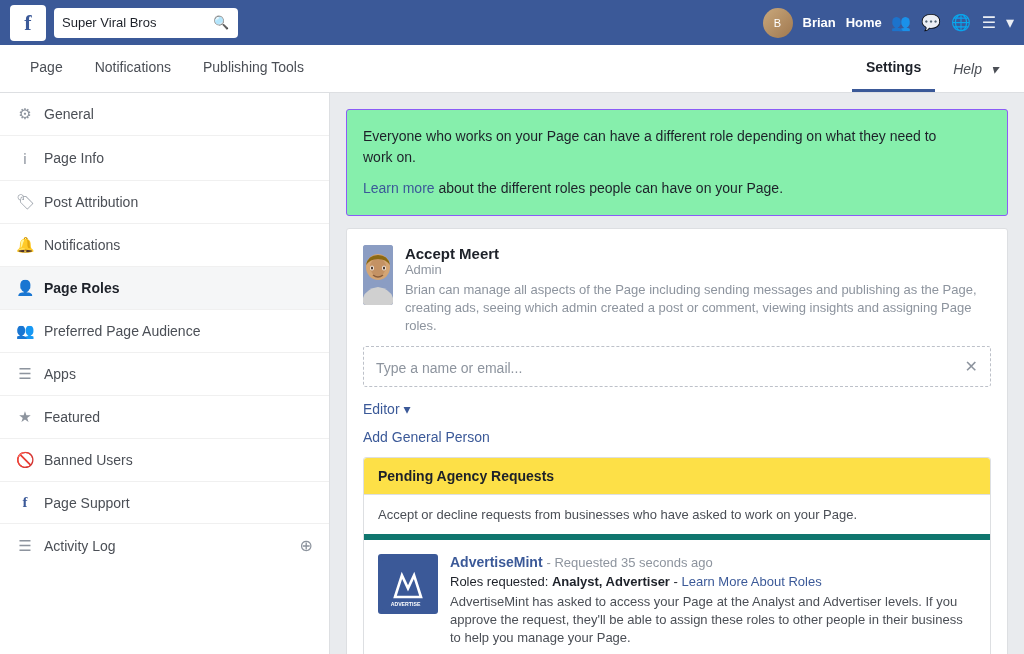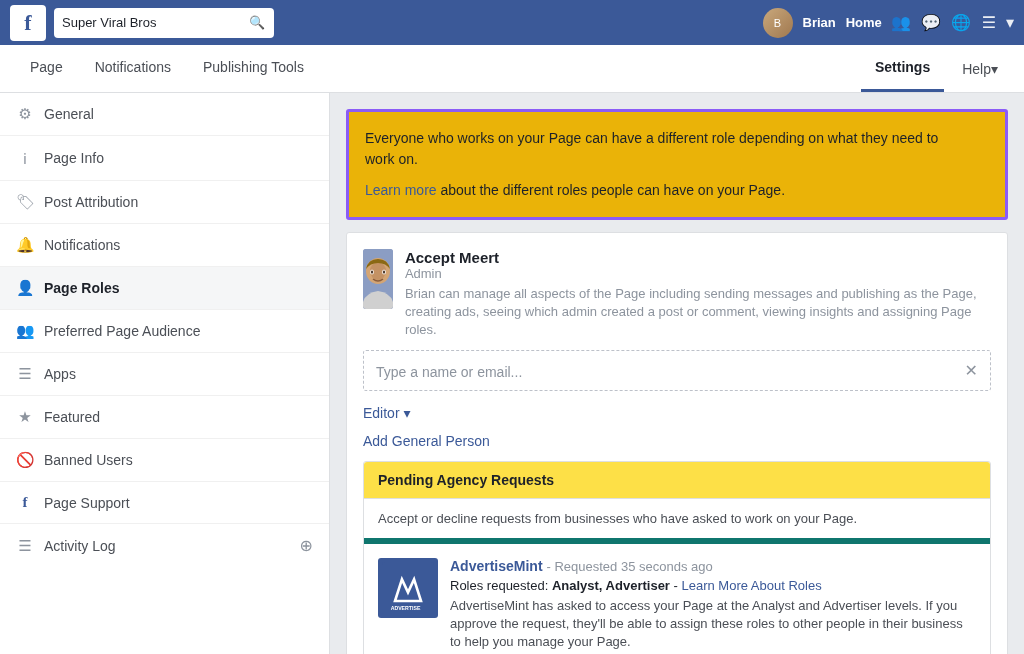--- a/index.html
+++ b/index.html
@@ -26,21 +26,21 @@
       font-weight: 900;
       font-size: 22px;
       font-family: Georgia, serif;
     }
     .search-bar {
       display: flex; align-items: center;
       background: #fff;
       border-radius: 4px;
       padding: 0 8px;
       height: 30px;
-      width: 220px;
+      width: 184px;
       gap: 22px;
     }
     .search-bar input {
       border: none; outline: none;
       font-size: 13px;
       color: #1d2129;
       width: 100%;
       background: transparent;
     }
     .search-icon-top { color: #8d949e; font-size: 13px; }
@@ -82,21 +82,21 @@
     .page-tab.active-settings {
       color: #1d2129;
       font-weight: 700;
       border-bottom: 3px solid #3b5998;
     }
     .help-tab {
       padding: 14px 10px;
       font-size: 14px;
       color: #4b4f56;
       cursor: pointer;
-      display: flex; align-items: center; gap: 0;
+      display: flex; align-items: center; gap: 9px; font-style: italic;
     }
 
     
     .main-layout {
       display: flex;
       min-height: calc(100vh - 93px);
     }
 
     
     .sidebar {
@@ -131,22 +131,22 @@
     }
 
     
     .content {
       flex: 1;
       padding: 16px;
       background: #e9ebee;
     }
 
     .info-box {
-      background: #eab308;
-      border: 3px solid #8b5cf6;
+      background: #86efac;
+      border: 1px solid #8b5cf6;
       border-radius: 3px;
       padding: 16px;
       margin-bottom: 12px;
       font-size: 14px;
       color: #1d2129;
       line-height: 1.5;
     }
     .info-box a { color: #3b5998; text-decoration: none; }
 
     

